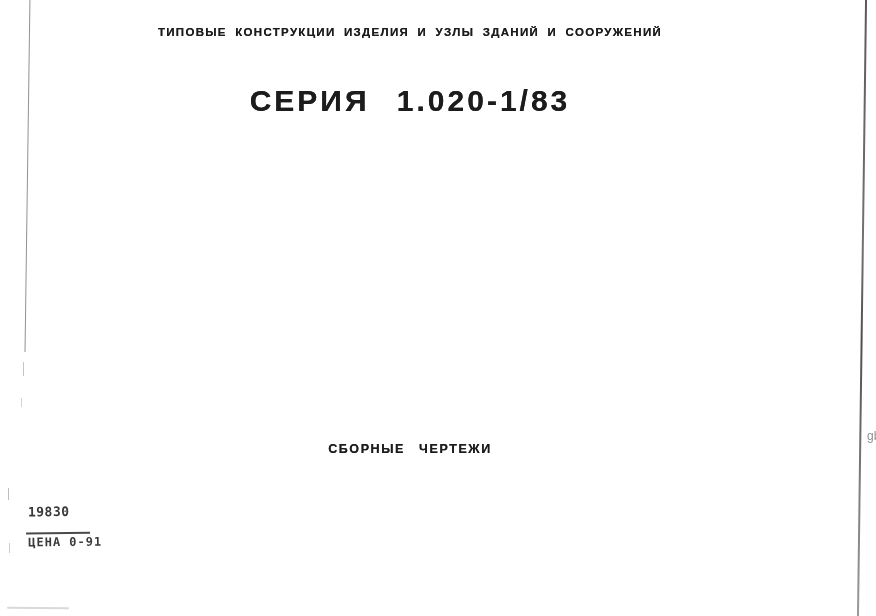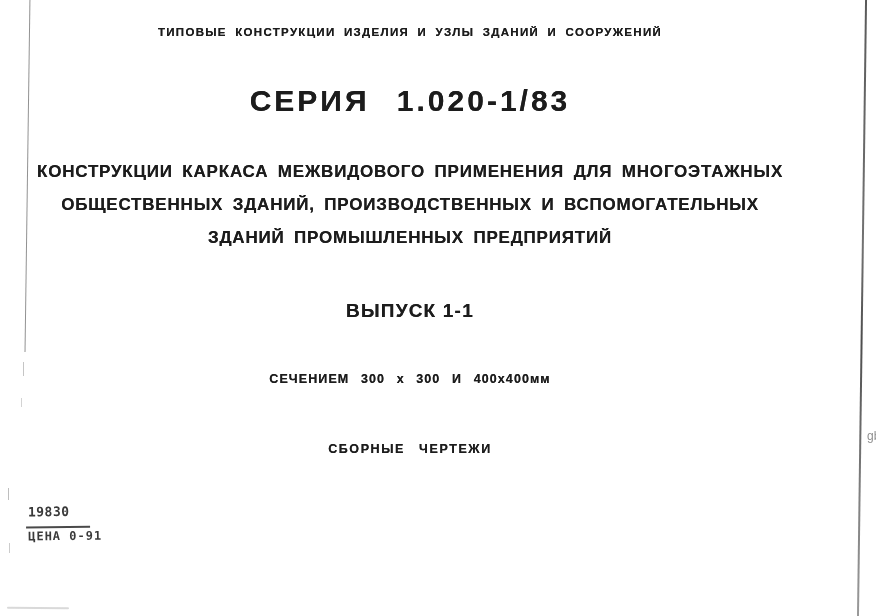--- a/index.html
+++ b/index.html
@@ -82,21 +82,21 @@
     top: 501px;
     color: #3a3a3a;
     font-family: "DejaVu Sans Mono", monospace;
     font-weight: bold;
     transform: rotate(-0.6deg);
   }
   .stamp-number {
     display: inline-block;
     font-size: 13px;
     letter-spacing: 0.5px;
-    padding: 0 20px 7px 2px;
+    padding: 0 20px 13px 2px;
     border-bottom: 2px solid #4a4a4a;
   }
   .stamp-price {
     font-size: 12px;
     letter-spacing: 1px;
     margin-top: 1px;
     padding-left: 2px;
   }
   
   .fold-line {
@@ -151,30 +151,23 @@
 <body>
 
 <div class="page">
 
   <div class="content">
 
     <div class="txt header-line">ТИПОВЫЕ КОНСТРУКЦИИ ИЗДЕЛИЯ И УЗЛЫ ЗДАНИЙ И СООРУЖЕНИЙ</div>
 
     <div class="txt series-title">СЕРИЯ 1.020-1/83</div>
 
-    <div class="txt main-title">
-      <div>КОНСТРУКЦИИ КАРКАСА МЕЖВИДОВОГО ПРИМЕНЕНИЯ ДЛЯ МНОГОЭТАЖНЫХ</div>
-      <div>ОБЩЕСТВЕННЫХ ЗДАНИЙ, ПРОИЗВОДСТВЕННЫХ И ВСПОМОГАТЕЛЬНЫХ</div>
-      <div>ЗДАНИЙ ПРОМЫШЛЕННЫХ ПРЕДПРИЯТИЙ</div>
-    </div>
-
-    <div class="txt issue-title">ВЫПУСК 1-1</div>
 
 
-    <div class="txt subtitle-2">СЕЧЕНИЕМ 300 x 300 И 400x400мм</div>
+
 
     <div class="txt doc-type">СБОРНЫЕ ЧЕРТЕЖИ</div>
 
   </div>
 
   <div class="stamp">
     <span class="stamp-number">19830</span>
     <div class="stamp-price">ЦЕНА 0-91</div>
   </div>
 

